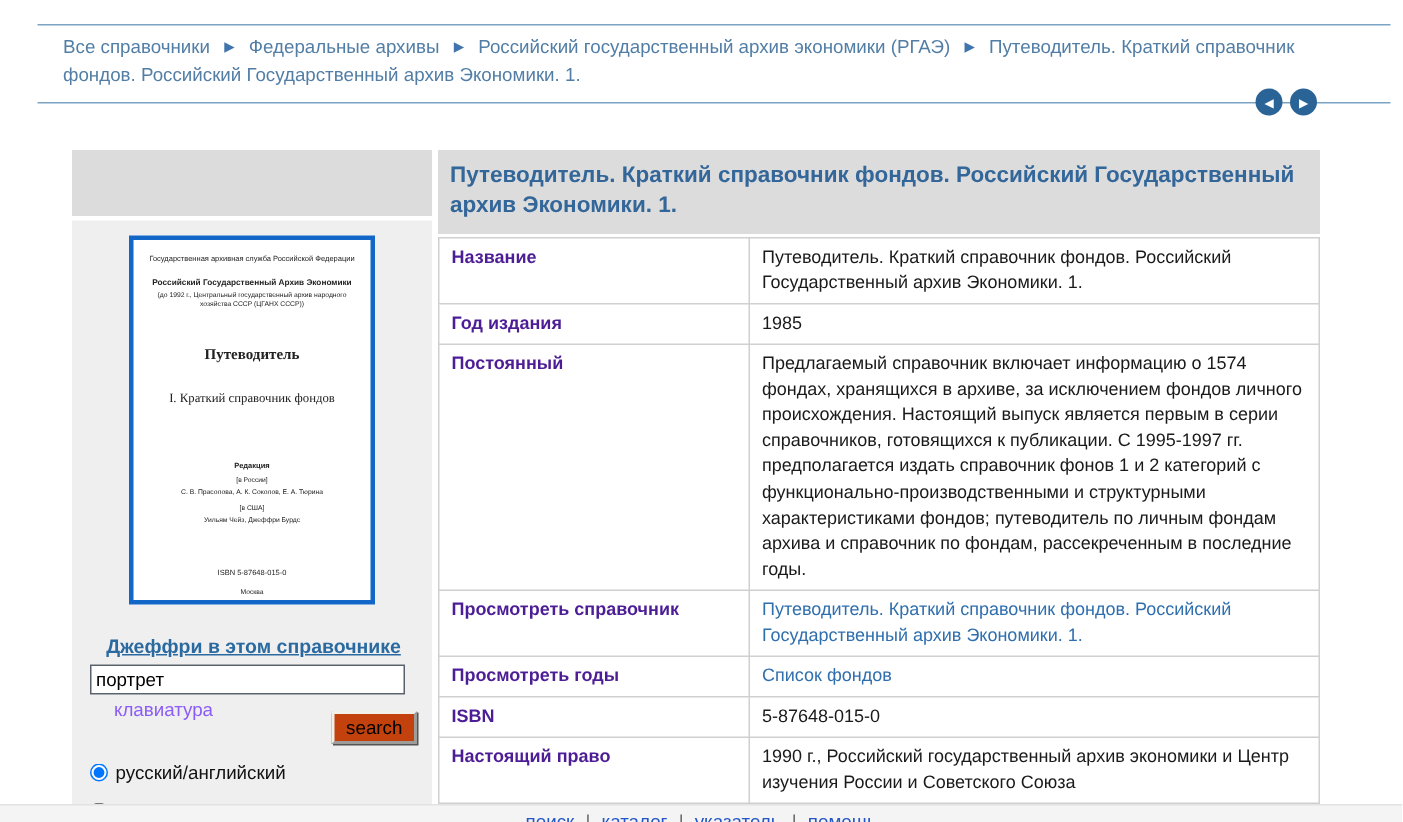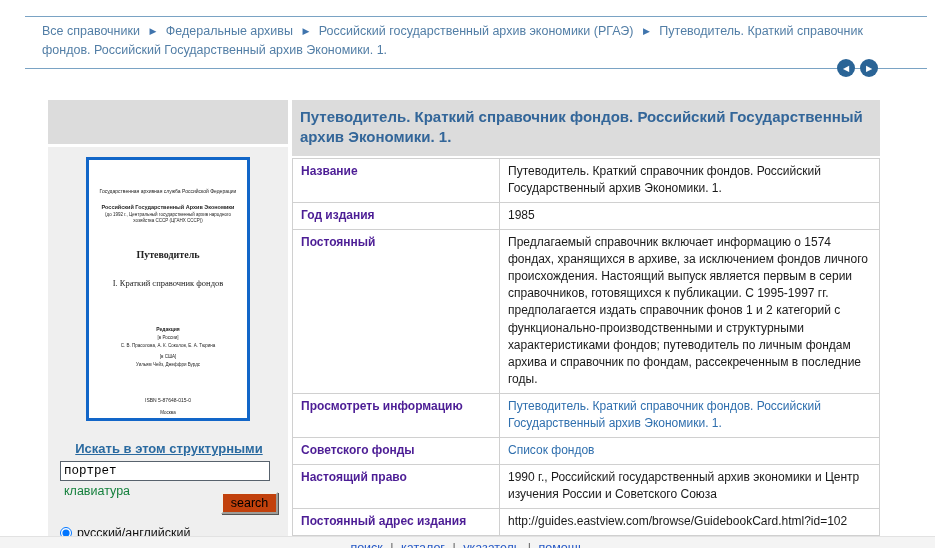--- a/index.html
+++ b/index.html
@@ -18,40 +18,40 @@
           display:flex; align-items:center; justify-content:center; font-size:8px; cursor:pointer;}
 
   
   .main{display:flex; margin:31px 0 0 48px; gap:4px; align-items:flex-start;}
   .leftcol{width:240px; flex:none;}
   .side-header{height:44px; background:#dcdcdc; margin-bottom:3px;}
   .side-body{background:#efefef; height:399px; overflow:hidden;}
 
   
   .cover{width:146px; height:222px; background:#fff; border:3px solid #1266c8; margin:10px auto 0;
-         padding:28px 6px 8px; text-align:center; color:#222; overflow:hidden;}
+         padding:10px 6px 8px; text-align:center; color:#222; overflow:hidden;}
   .cv-tiny{font-size:5px; line-height:1.4;}
   .cv-tiny2{font-size:4.5px; line-height:1.3; margin-top:2px;}
   .cv-bold{font-size:5.5px; font-weight:bold; margin-top:9px;}
   .cv-title{font-size:10px; font-weight:bold; margin-top:26px; font-family:"Liberation Serif", serif;}
   .cv-sub{font-size:8.5px; font-weight:normal; margin-top:18px; font-family:"Liberation Serif", serif;}
   .cv-ed{font-size:5px; font-weight:bold; margin-top:38px;}
   .cv-edl{font-size:4.5px; margin-top:3px;}
   .cv-isbn{font-size:5px; margin-top:30px;}
   .cv-city{font-size:4.5px; margin-top:7px;}
   .cv-pub{font-size:4.5px; margin-top:3px;}
 
   
   .searchbox{margin-top:20px; padding:0 10px 0 12px;}
   .search-head{font-size:13px; font-weight:bold; color:#2a6aa0; text-decoration:underline;
                text-align:center; margin-bottom:5px;}
   .search-input{width:202px; height:16px; border:1px solid #58626d; font-size:12.5px;
-                padding:1px 3px; font-family:Liberation Mono, monospace; display:block;}
+                padding:1px 3px; font-family:Liberation Sans, sans-serif; display:block;}
   .search-row{display:flex; justify-content:space-between; align-items:flex-start; margin-top:3px;}
-  .kbd-link{font-size:12.5px; color:#15803d; margin-left:4px; text-decoration:none; cursor:pointer;}
+  .kbd-link{font-size:12.5px; color:#8b5cf6; margin-left:16px; text-decoration:none; cursor:pointer;}
   .search-btn{margin-top:8px; width:57px; height:22px; background:#c2410c; border:2px outset #f2f0ea;
               font-size:12.5px; font-family:"Liberation Sans", sans-serif; color:#000; cursor:pointer;
               box-shadow:1px 1px 0 #555;}
   .radios{margin-top:12px; font-size:12.5px; color:#111;}
   .radio-row{display:flex; align-items:center; gap:5px; margin-top:12px;}
   .radio-row input{margin:0; width:12px; height:12px;}
   .translit{color:#c2410c; cursor:pointer;}
 
   
   .rightcol{width:588px; flex:none;}
@@ -113,21 +113,21 @@
           <div class="cv-edl">С. В. Прасолова, А. К. Соколов, Е. А. Тюрина</div>
           <div class="cv-edl" style="margin-top:6px;">[в США]</div>
           <div class="cv-edl">Уильям Чейз, Джеффри Бурдс</div>
           <div class="cv-isbn">ISBN 5-87648-015-0</div>
           <div class="cv-city">Москва</div>
           <div class="cv-pub">Издательство «Благовест»</div>
 
         </div>
 
         <div class="searchbox">
-          <div class="search-head">Искать в этом структурными</div>
+          <div class="search-head">Джеффри в этом справочнике</div>
           <input class="search-input" type="text" value="портрет" style="">
           <div class="search-row">
             <a class="kbd-link">клавиатура</a>
             <button class="search-btn">search</button>
           </div>
           <div class="radios">
             <label class="radio-row">
               <input type="radio" name="lang" checked="" style="">
               <span>русский/английский</span>
             </label>
@@ -152,26 +152,30 @@
         </tr>
         <tr>
           <td class="lbl">Год издания</td>
           <td class="val">1985</td>
         </tr>
         <tr>
           <td class="lbl">Постоянный</td>
           <td class="val">Предлагаемый справочник включает информацию о 1574 фондах, хранящихся в архиве, за исключением фондов личного происхождения. Настоящий выпуск является первым в серии справочников, готовящихся к публикации. С 1995-1997 гг. предполагается издать справочник фонов 1 и 2 категорий с функционально-производственными и структурными характеристиками фондов; путеводитель по личным фондам архива и справочник по фондам, рассекреченным в последние годы.</td>
         </tr>
         <tr>
-          <td class="lbl">Просмотреть информацию</td>
+          <td class="lbl">Просмотреть справочник</td>
           <td class="val"><a>Путеводитель. Краткий справочник фондов. Российский Государственный архив Экономики. 1.</a></td>
         </tr>
         <tr>
-          <td class="lbl">Советского фонды</td>
+          <td class="lbl">Просмотреть годы</td>
           <td class="val"><a>Список фондов</a></td>
+        </tr>
+        <tr>
+          <td class="lbl">ISBN</td>
+          <td class="val">5-87648-015-0</td>
         </tr>
         <tr>
           <td class="lbl">Настоящий право</td>
           <td class="val">1990 г., Российский государственный архив экономики и Центр изучения России и Советского Союза</td>
         </tr>
         <tr>
           <td class="lbl">Постоянный адрес издания</td>
           <td class="val">http://guides.eastview.com/browse/GuidebookCard.html?id=102</td>
         </tr>
 

